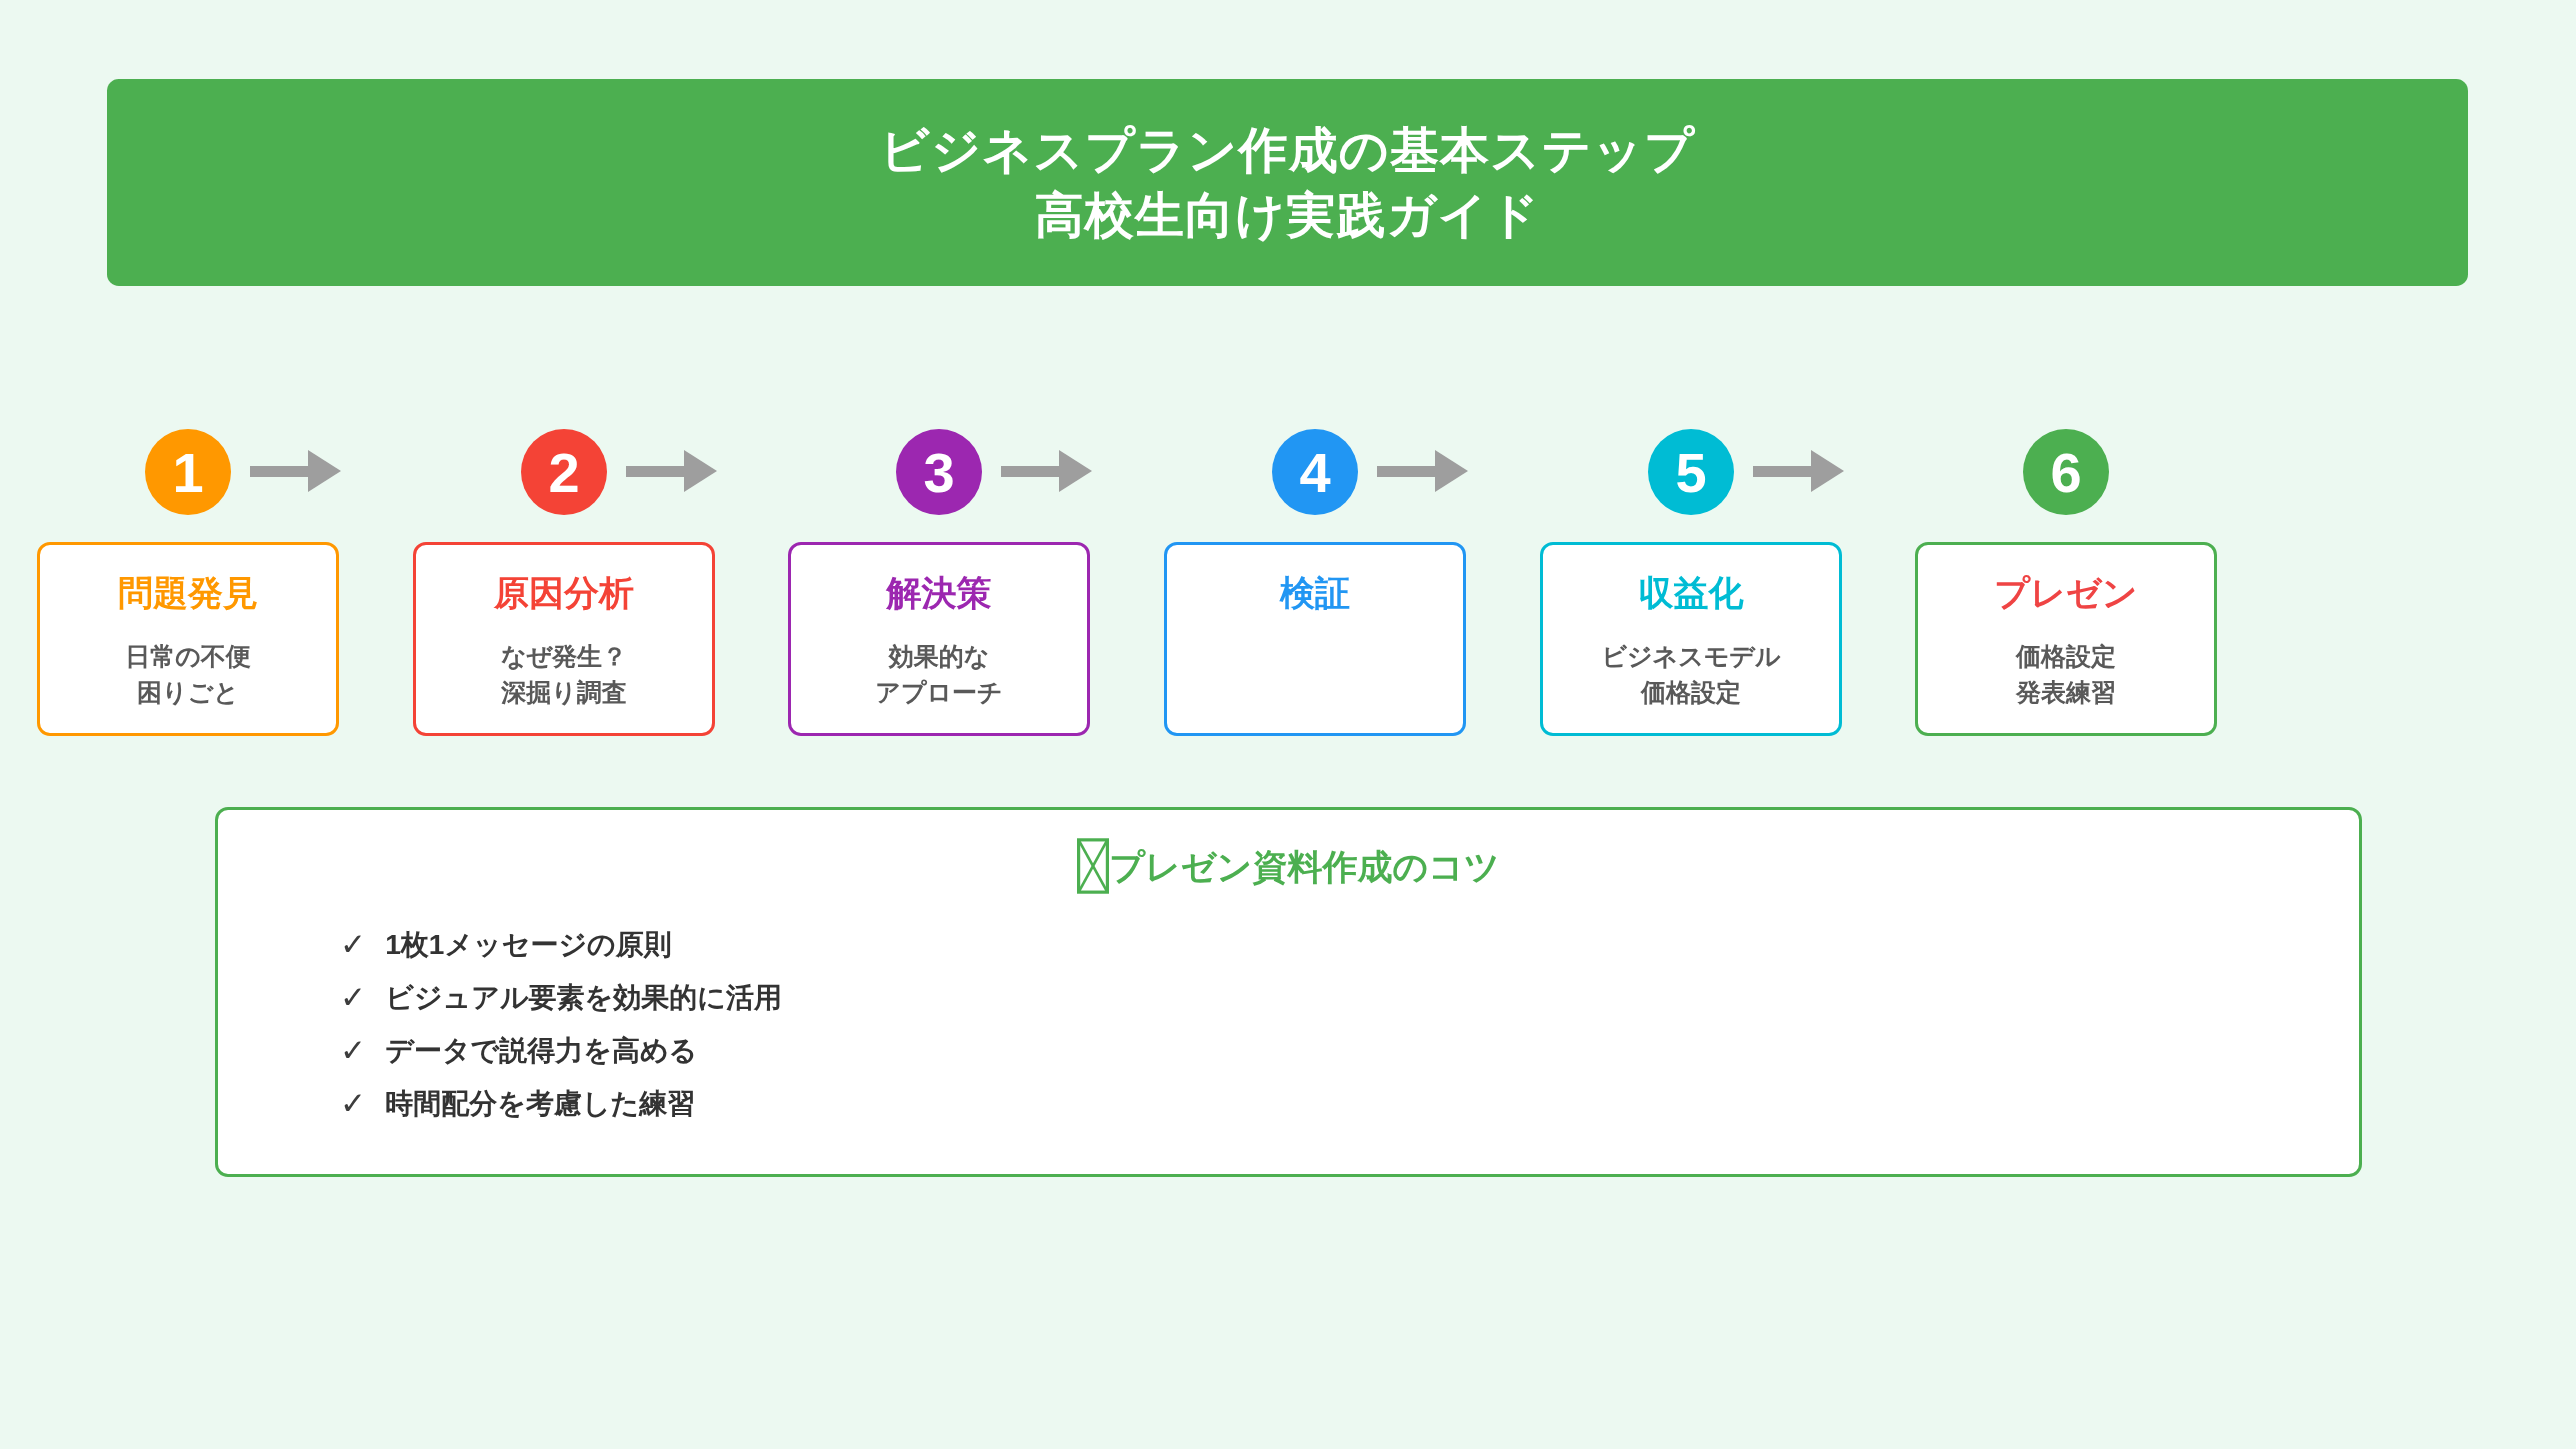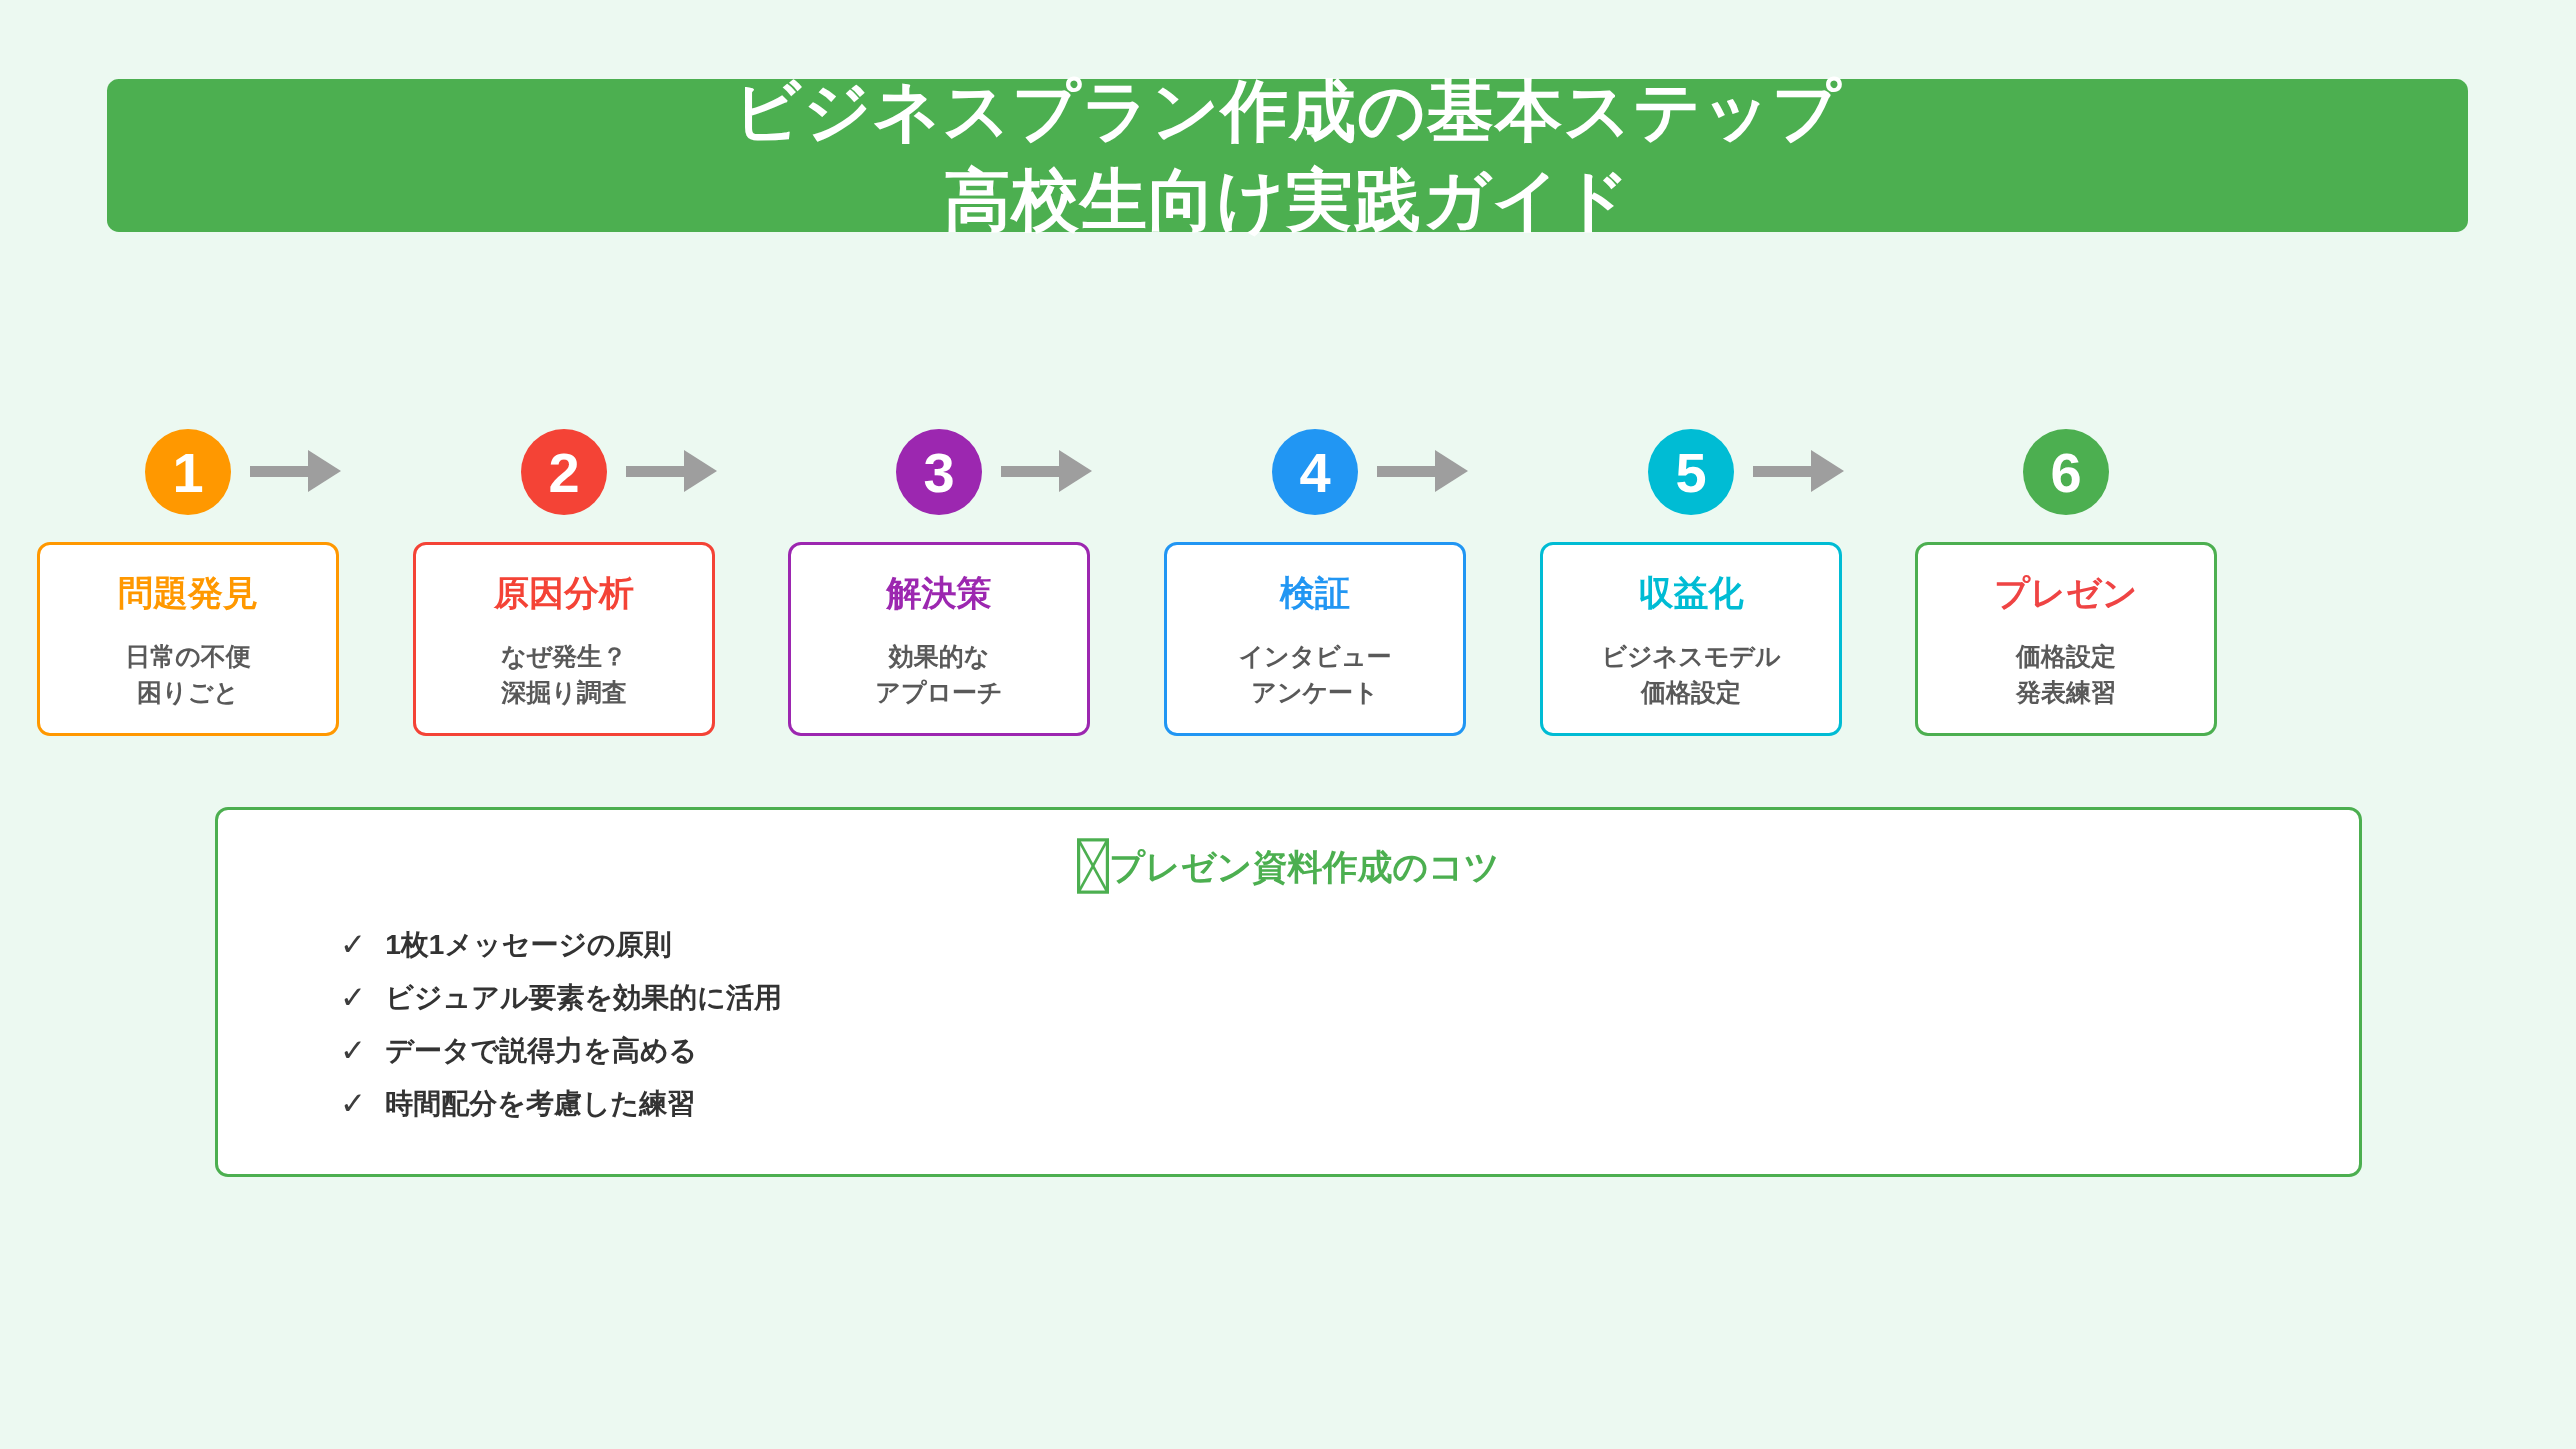--- a/index.html
+++ b/index.html
@@ -7,24 +7,24 @@
     --card-bg:#FFFFFF; --desc:#595959; --green:#4CAF50; --check:#3D3D3D; --list:#333333;
   }
   html,body{margin:0;padding:0;}
   body{
     width:2576px;height:1449px;background:var(--bg);
     font-family:"Liberation Sans","DejaVu Sans",sans-serif;font-weight:bold;
   }
   #canvas{position:relative;width:2576px;height:1449px;overflow:hidden;}
 
   .header{
-    position:absolute;left:107px;top:79px;width:2361px;height:153px;
+    position:absolute;left:107px;top:79px;width:2361px;height:207px;
     background:var(--header-bg);border-radius:11.8px;
     display:flex;flex-direction:column;justify-content:center;align-items:center;
-    color:var(--header-text);font-size:67px;line-height:1.32;letter-spacing:1.1px;
+    color:var(--header-text);font-size:49px;line-height:1.32;letter-spacing:1.1px;
   }
 
   .step-col{position:absolute;top:429px;width:302px;text-align:center;}
   .circle{
     width:86px;height:86px;border-radius:50%;margin:0 auto;
     display:flex;align-items:center;justify-content:center;
     color:#FFFFFF;font-size:56px;
   }
   .card{
     margin-top:27px;height:194px;background:var(--card-bg);
@@ -114,24 +114,20 @@
     <div class="arrow" style="left:1001px">
       <div class="arrow-shaft"></div>
       <div class="arrow-head"></div>
     </div>
   <div class="step-col" style="left:1164px">
     <div class="circle" style="background:#2196F3">
       <span>4</span>
     </div>
     <div class="card" style="border-color:#2196F3">
       <div class="card-title" style="color:#2196F3">検証</div>
-      <div class="card-desc">
-        <div>インタビュー</div>
-        <div>アンケート</div>
-      </div>
     </div>
   </div>
     <div class="arrow" style="left:1377px">
       <div class="arrow-shaft"></div>
       <div class="arrow-head"></div>
     </div>
   <div class="step-col" style="left:1540px">
     <div class="circle" style="background:#00BCD4">
       <span>5</span>
     </div>

